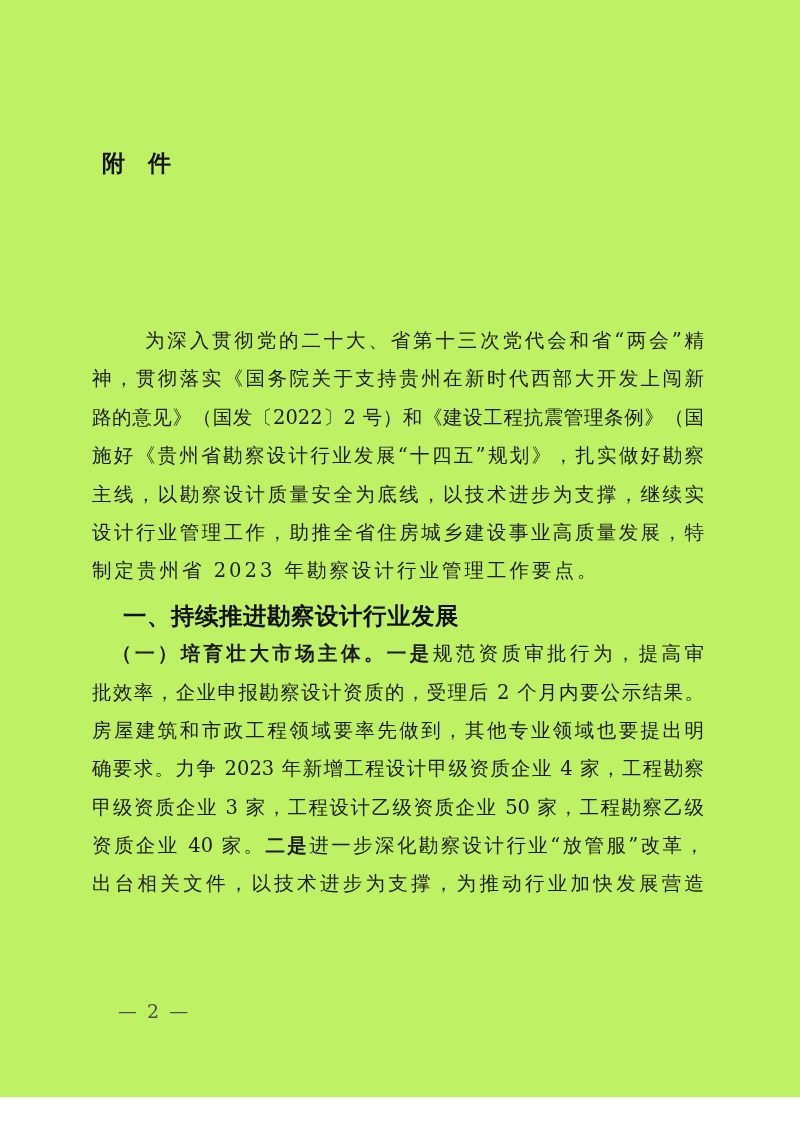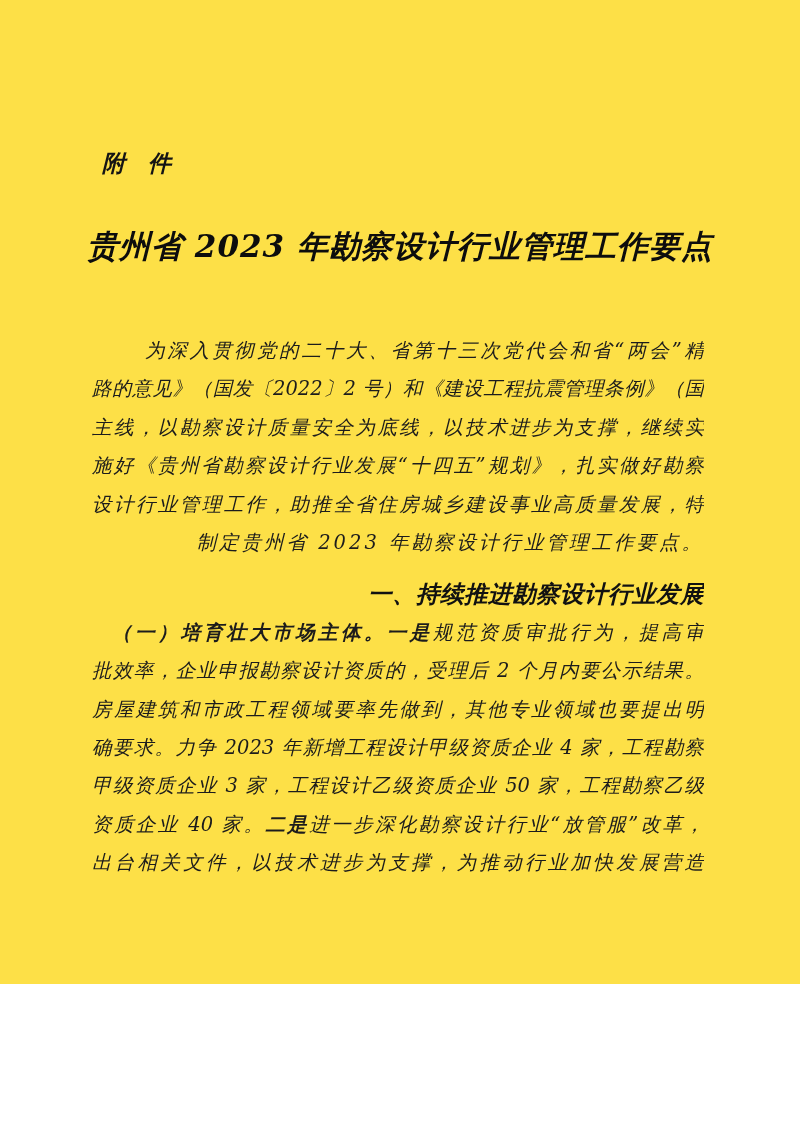--- a/index.html
+++ b/index.html
@@ -1,23 +1,22 @@
 <!DOCTYPE html>
 <html><head>
 <meta charset="utf-8">
 <style>
   html,body { margin:0; padding:0; background:#ffffff; }
   .page {
     position:relative;
-    width:800px; height:984px;
-    background:#fde047;
+    width:800px; height:1097px;
+    background:#bef264;
     overflow:hidden;
     font-family:"DejaVu Serif", serif;
     color:#1c1c1c;
-    font-style:italic;
   }
   .attachment {
     position:absolute;
     left:102px; top:149px;
     font-family:"DejaVu Sans", sans-serif;
     font-size:23px;
     font-weight:600;
     color:#141414;
     line-height:28px;
   }
@@ -41,60 +40,60 @@
     height:38.4px;
     line-height:38.4px;
     font-size:19.5px;
     overflow:hidden;
     text-align:justify;
     text-align-last:justify;
     text-justify:distribute;
     color:#1c1c1c;
   }
   .line.no-just {
-    text-align:right;
+    text-align:left;
     text-align-last:auto;
     letter-spacing:3px;
   }
-  .line.ind-para  { text-indent:53px;margin-top:10px; }
+  .line.ind-para  { text-indent:53px; }
   .line.ind-paren { text-indent:20px; }
   .line.heading {
     font-family:"DejaVu Sans", sans-serif;
     font-size:23.5px;
     font-weight:700;
     text-indent:31px;
     letter-spacing:0.5px;
-    margin-top:13px;
+    margin-top:6px;
     color:#111111;
   }
   .seg.kai { font-weight:600;margin-top:32px; }
   .seg.hei { font-family:"DejaVu Sans", sans-serif; font-weight:700;margin-top:28px; }
   .page-number {
     position:absolute;
     left:118px; top:1000px;
     font-size:19px;
     letter-spacing:2px;
     color:#4a4a4a;
     line-height:22px;
   }
 </style>
 </head>
 <body>
 
 <div class="page">
 
   <div class="attachment">附　件</div>
 
-  <div class="doc-title">贵州省 2023 年勘察设计行业管理工作要点</div>
 
   <div class="body-text">
       <div class="line ind-para"><span class="seg">为深入贯彻党的二十大、省第十三次党代会和省“两会”精</span></div>
+      <div class="line"><span class="seg">神，贯彻落实《国务院关于支持贵州在新时代西部大开发上闯新</span></div>
       <div class="line"><span class="seg">路的意见》（国发〔2022〕2 号）和《建设工程抗震管理条例》（国</span></div>
+      <div class="line"><span class="seg">施好《贵州省勘察设计行业发展“十四五”规划》，扎实做好勘察</span></div>
       <div class="line"><span class="seg">主线，以勘察设计质量安全为底线，以技术进步为支撑，继续实</span></div>
-      <div class="line"><span class="seg">施好《贵州省勘察设计行业发展“十四五”规划》，扎实做好勘察</span></div>
       <div class="line"><span class="seg">设计行业管理工作，助推全省住房城乡建设事业高质量发展，特</span></div>
       <div class="line no-just"><span class="seg">制定贵州省 2023 年勘察设计行业管理工作要点。</span></div>
       <div class="line heading no-just"><span class="seg">一、持续推进勘察设计行业发展</span></div>
       <div class="line ind-paren"><span class="seg kai">（一）培育壮大市场主体。</span><span class="seg hei">一是</span><span class="seg">规范资质审批行为，提高审</span></div>
       <div class="line"><span class="seg">批效率，企业申报勘察设计资质的，受理后 2 个月内要公示结果。</span></div>
       <div class="line"><span class="seg">房屋建筑和市政工程领域要率先做到，其他专业领域也要提出明</span></div>
       <div class="line"><span class="seg">确要求。力争 2023 年新增工程设计甲级资质企业 4 家，工程勘察</span></div>
       <div class="line"><span class="seg">甲级资质企业 3 家，工程设计乙级资质企业 50 家，工程勘察乙级</span></div>
       <div class="line"><span class="seg">资质企业 40 家。</span><span class="seg hei">二是</span><span class="seg">进一步深化勘察设计行业“放管服”改革，</span></div>
       <div class="line"><span class="seg">出台相关文件，以技术进步为支撑，为推动行业加快发展营造</span></div>

